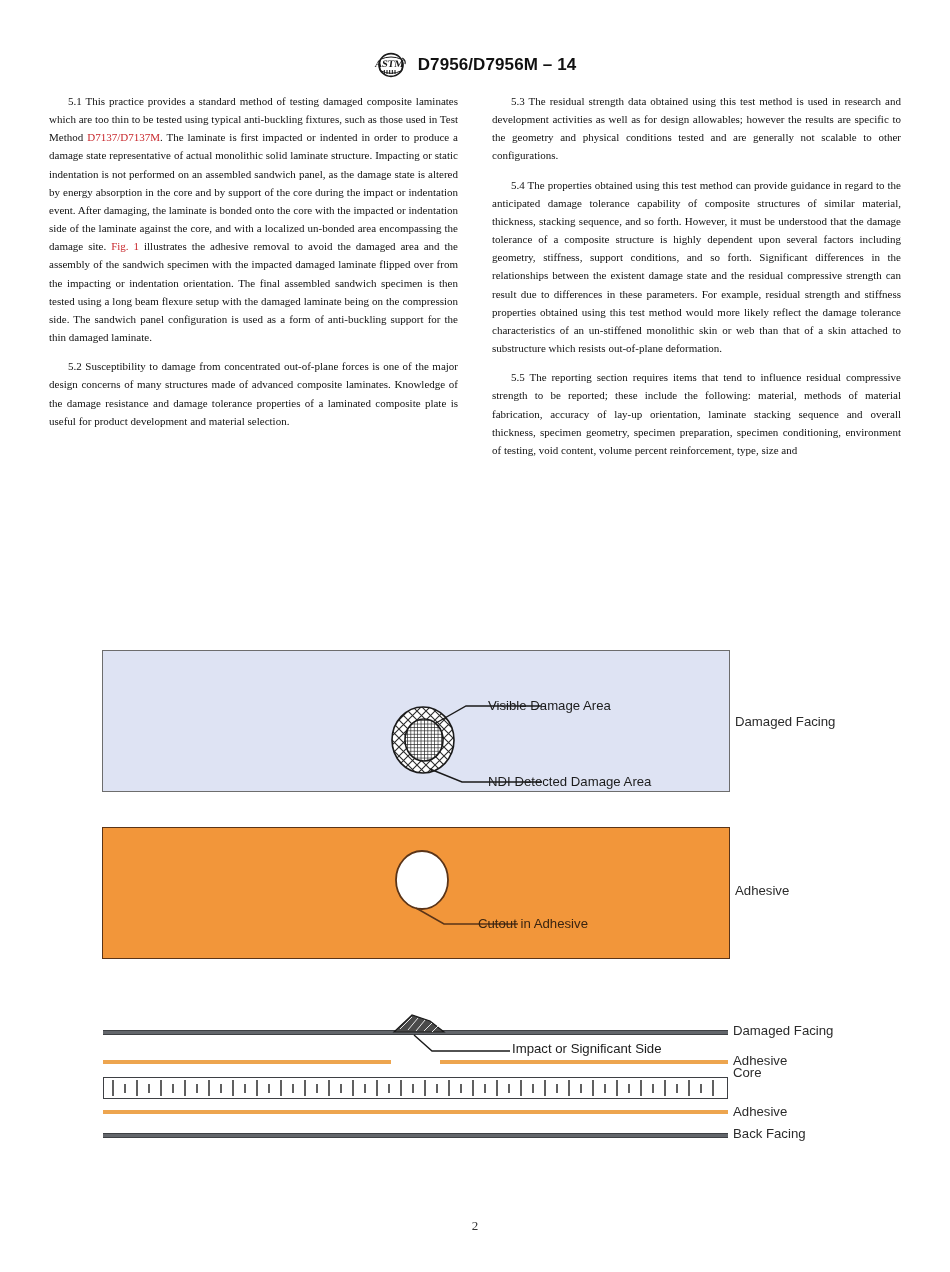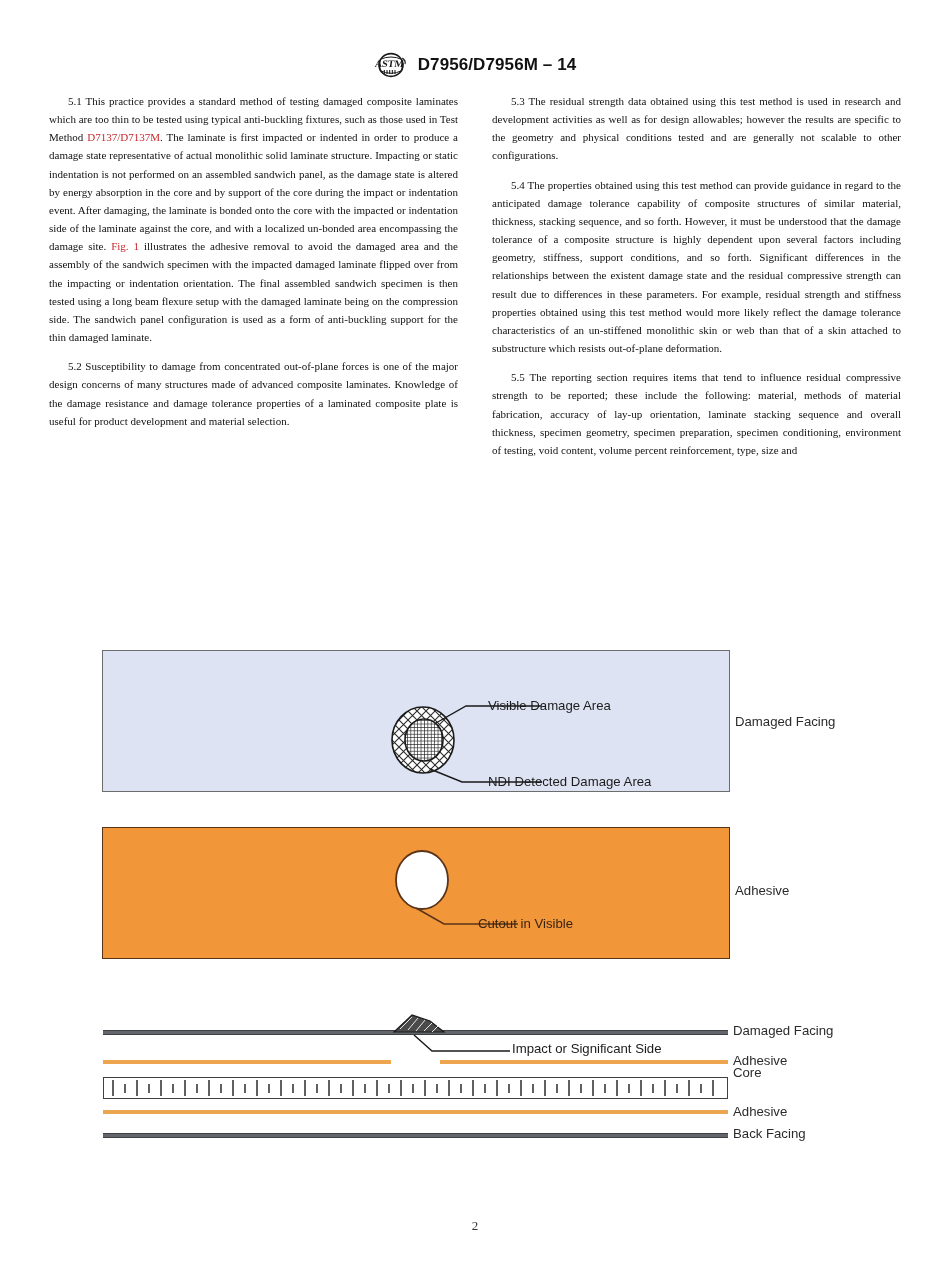--- a/index.html
+++ b/index.html
@@ -197,21 +197,21 @@
 
       <div class="side-label" style="left:735px; top:64px;">Damaged Facing</div>
 
       <div class="panel panel-adhesive"></div>
 
       <svg class="cutout-svg" width="300" height="110">
         <ellipse cx="36" cy="36" rx="26" ry="29" fill="#ffffff" stroke="#5a3418" stroke-width="1.8"></ellipse>
         <path d="M30 64 L58 80 L132 80" stroke="#5a3418" stroke-width="1.6" fill="none"></path>
       </svg>
 
-      <div class="callout" style="left:478px; top:266px; color:#3a2410;">Cutout in Visible</div>
+      <div class="callout" style="left:478px; top:266px; color:#3a2410;">Cutout in Adhesive</div>
 
       <div class="side-label" style="left:735px; top:233px;">Adhesive</div>
 
       <div class="stack">
 
         <div class="layer-line facing-bar" style="top:25px;"></div>
 
         <svg style="position:absolute; left:392px; top:2px;" width="200" height="52">
           <path d="M2 25 L20 8 L38 14 L52 25 Z" fill="#4a4a4a" stroke="#1a1a1a" stroke-width="1.2"></path>
           <path d="M8 22 L20 10 M16 23 L26 11 M24 24 L33 13 M32 24 L40 16 M40 25 L46 19" stroke="#e9e9e9" stroke-width="1" fill="none"></path>

